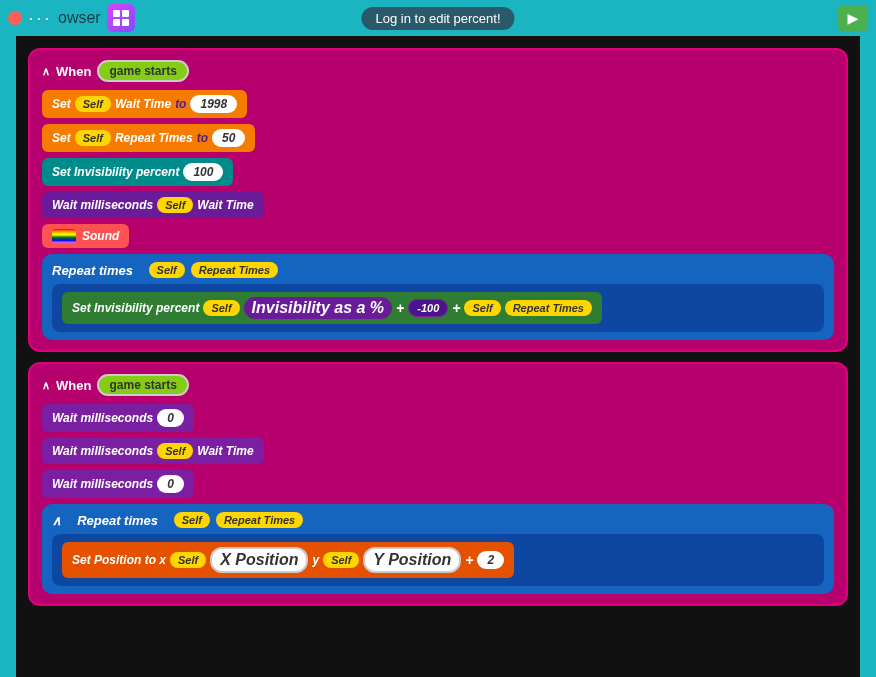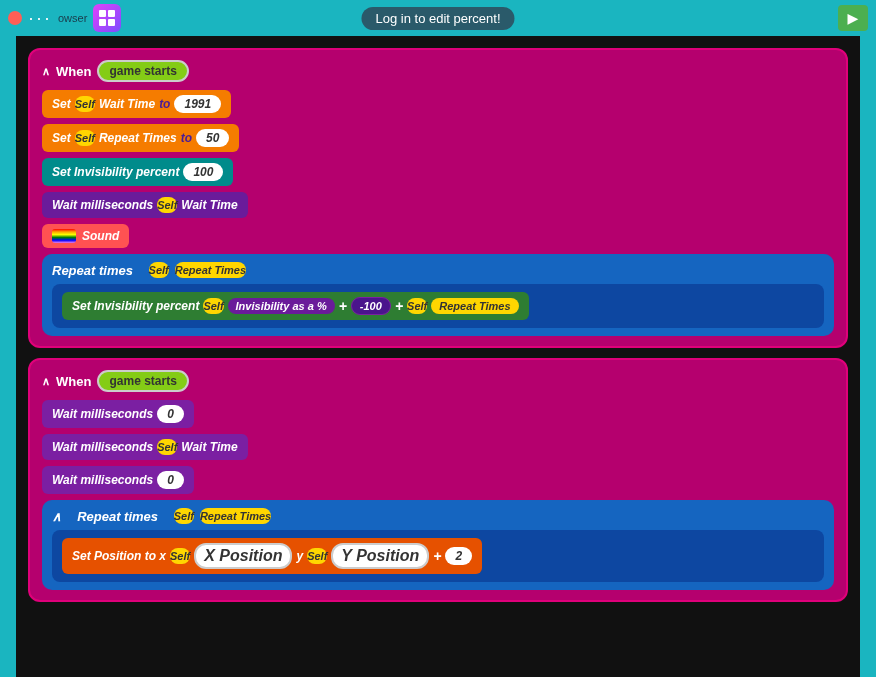--- a/index.html
+++ b/index.html
@@ -40,21 +40,21 @@
     }
     .app-icon {
       width: 28px; height: 28px;
       background: linear-gradient(135deg, #e040fb, #7c4dff);
       border-radius: 6px;
       display: flex; align-items: center; justify-content: center;
       color: white; font-size: 14px; font-weight: bold;
     }
     .browser-label {
       color: #1a3a4a;
-      font-size: 11px;
+      font-size: 16px;
     }
     .center-label {
       position: absolute;
       left: 50%;
       transform: translateX(-50%);
       background: #2a5a6a;
       color: #fff;
       border-radius: 16px;
       padding: 4px 14px;
       font-size: 13px;
@@ -145,21 +145,21 @@
       font-size: 12px;
       font-weight: bold;
       display: flex;
       align-items: center;
       gap: 4px;
     }
     .self-badge {
       background: #ffd600;
       color: #333;
       border-radius: 12px;
-      padding: 2px 0;
+      padding: 2px 8px;
       font-size: 11px;
       font-weight: bold;
     }
     .to-value {
       background: white;
       color: #333;
       border-radius: 12px;
       padding: 2px 10px;
       font-size: 12px;
       font-weight: bold;
@@ -244,21 +244,21 @@
       font-weight: bold;
       display: flex;
       align-items: center;
       gap: 4px;
     }
     .purple-val {
       background: #6a1b9a;
       color: white;
       border-radius: 12px;
       padding: 2px 8px;
-      font-size: 11px;
+      font-size: 16px;
       font-weight: bold;
     }
     .neg-val {
       background: #4a148c;
       color: white;
       border-radius: 12px;
       padding: 2px 8px;
       font-size: 11px;
       font-weight: bold;
       border: 1px solid #7b1fa2;
@@ -353,21 +353,21 @@
         <span class="game-starts-badge">game starts</span>
       </div>
       <div class="blocks-area">
 
         <div class="block-row">
           <div class="set-block">
             <span>Set</span>
             <span class="self-badge">Self</span>
             <span>Wait Time</span>
             <span class="to-text">to</span>
-            <span class="to-value">1991</span>
+            <span class="to-value">1998</span>
           </div>
         </div>
 
         <div class="block-row">
           <div class="set-block">
             <span>Set</span>
             <span class="self-badge">Self</span>
             <span>Repeat Times</span>
             <span class="to-text">to</span>
             <span class="to-value">50</span>

